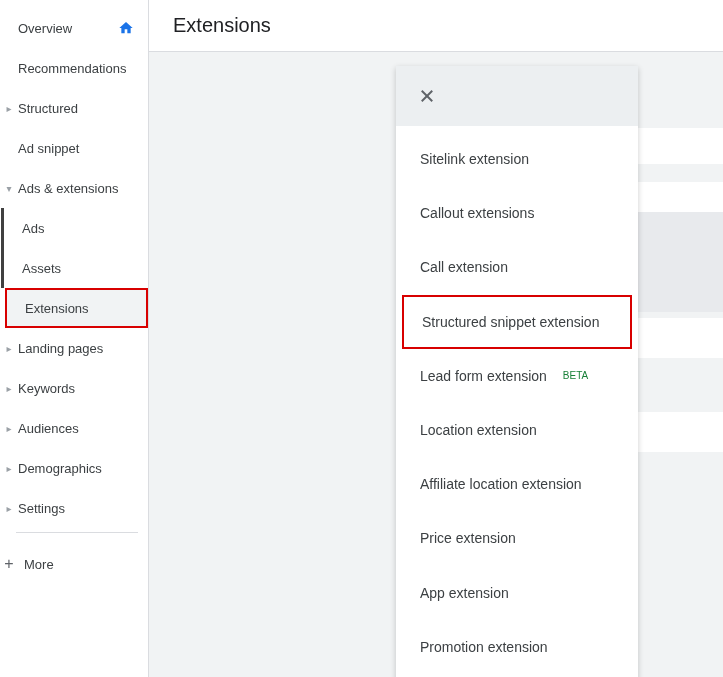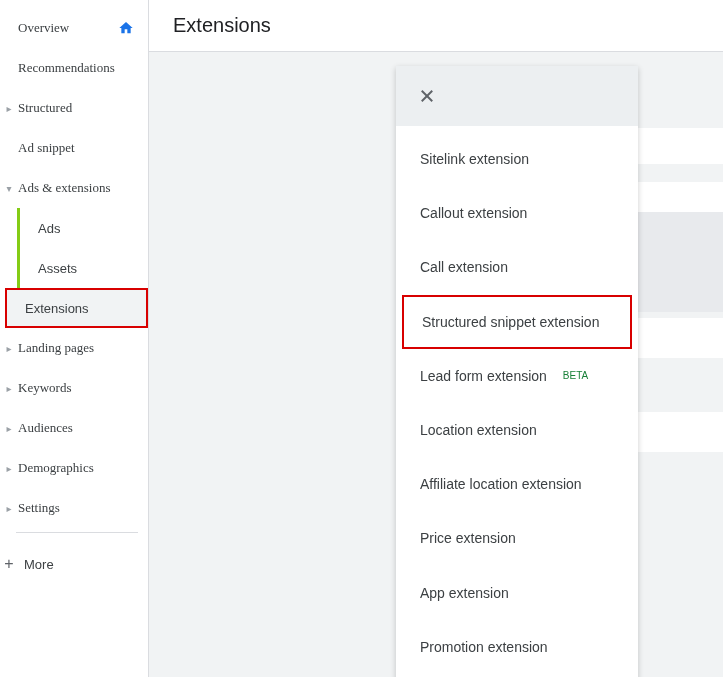--- a/index.html
+++ b/index.html
@@ -24,21 +24,20 @@
       padding-top: 8px;
     }
     .nav-item {
       display: flex;
       align-items: center;
       padding: 0 8px 0 4px;
       height: 40px;
       cursor: pointer;
       color: #3c4043;
       position: relative;
-      font-family: Liberation Serif, serif;
     }
     .nav-item .caret {
       width: 10px;
       display: flex;
       justify-content: center;
       color: #9aa0a6;
       font-size: 10px;
     }
     .nav-item .label {
       flex: 1;
@@ -46,22 +45,22 @@
       font-size: 13px;
     }
     .nav-item.top-level .label { font-weight: 400; }
     .nav-subitem {
       display: flex;
       align-items: center;
       height: 40px;
       padding-left: 18px;
       cursor: pointer;
       color: #3c4043;
-      border-left: 3px solid #84cc16;
-      margin-left: 17px;
+      border-left: 3px solid #404040;
+      margin-left: 1px;
       font-size: 13px;
     }
     .nav-subitem.active-red {
       border: 2px solid #d80000;
       margin-left: 5px;
       background: #f1f3f4;
     }
     .home-icon {
       color: #1a73e8;
       margin-right: 6px;
@@ -248,21 +247,21 @@
           <line x1="5" y1="5" x2="19" y2="19"></line>
           <line x1="19" y1="5" x2="5" y2="19"></line>
         </svg>
     </span>
   </div>
   <div class="dropdown-list">
     <div class="dropdown-item">
       <span>Sitelink extension</span>
     </div>
     <div class="dropdown-item">
-      <span>Callout extension</span>
+      <span>Callout extensions</span>
     </div>
     <div class="dropdown-item">
       <span>Call extension</span>
     </div>
     <div class="dropdown-item highlighted">
       <span>Structured snippet extension</span>
     </div>
     <div class="dropdown-item">
       <span>Lead form extension</span>
       <span class="beta">BETA</span>

